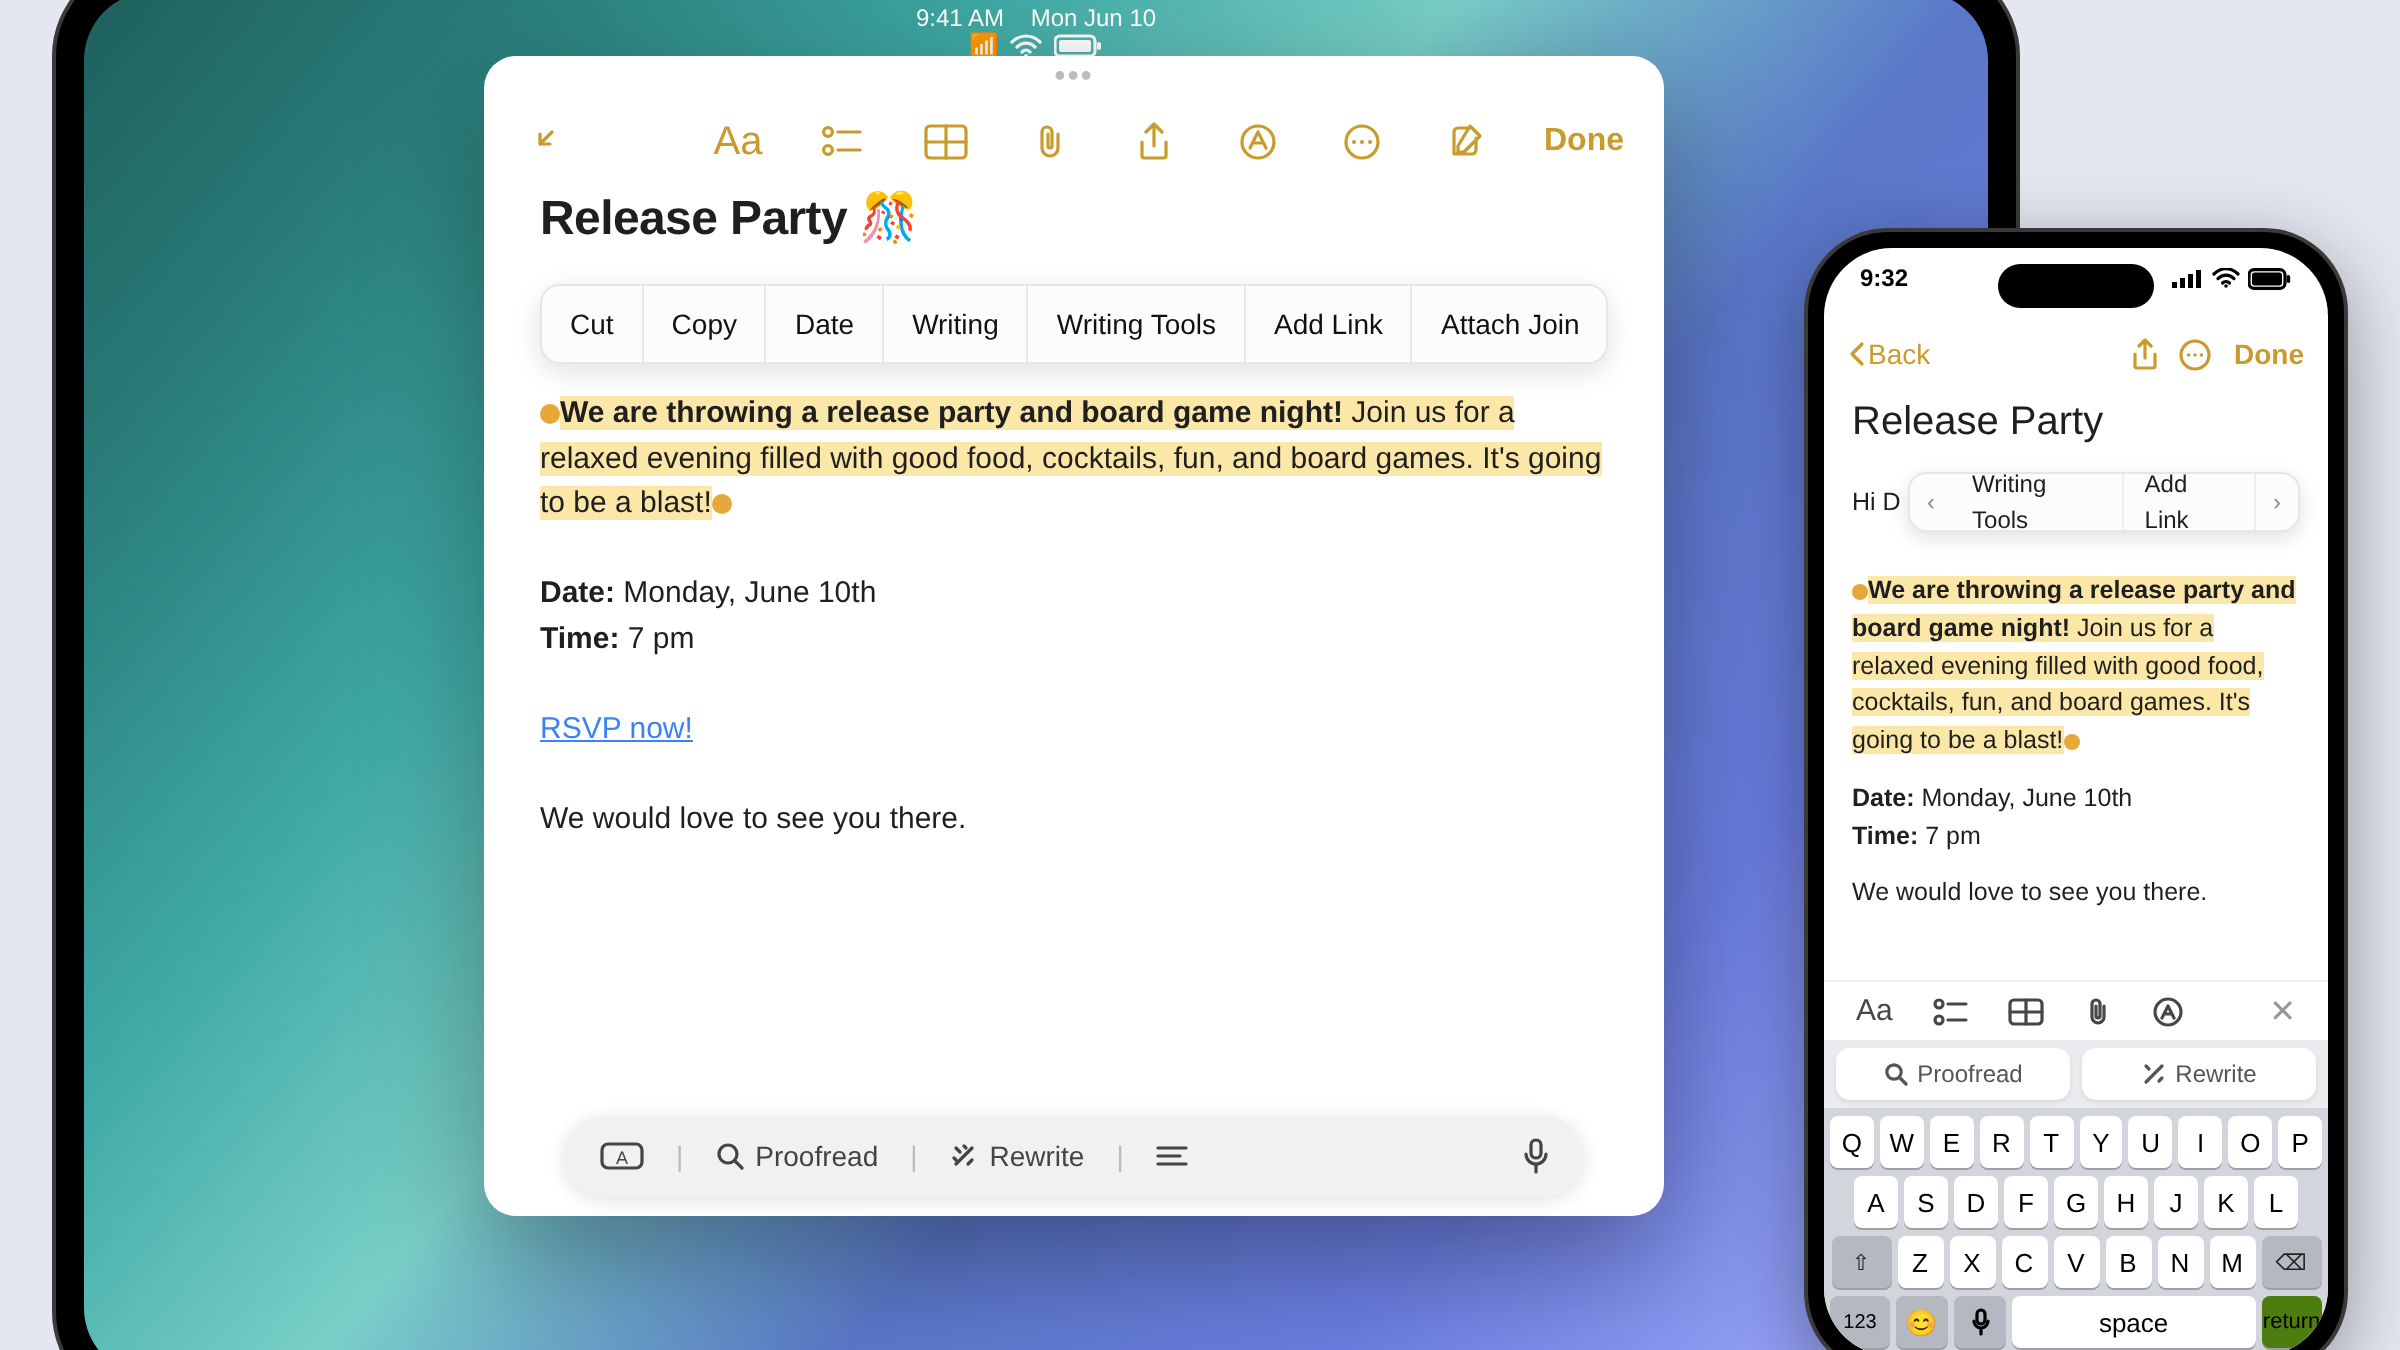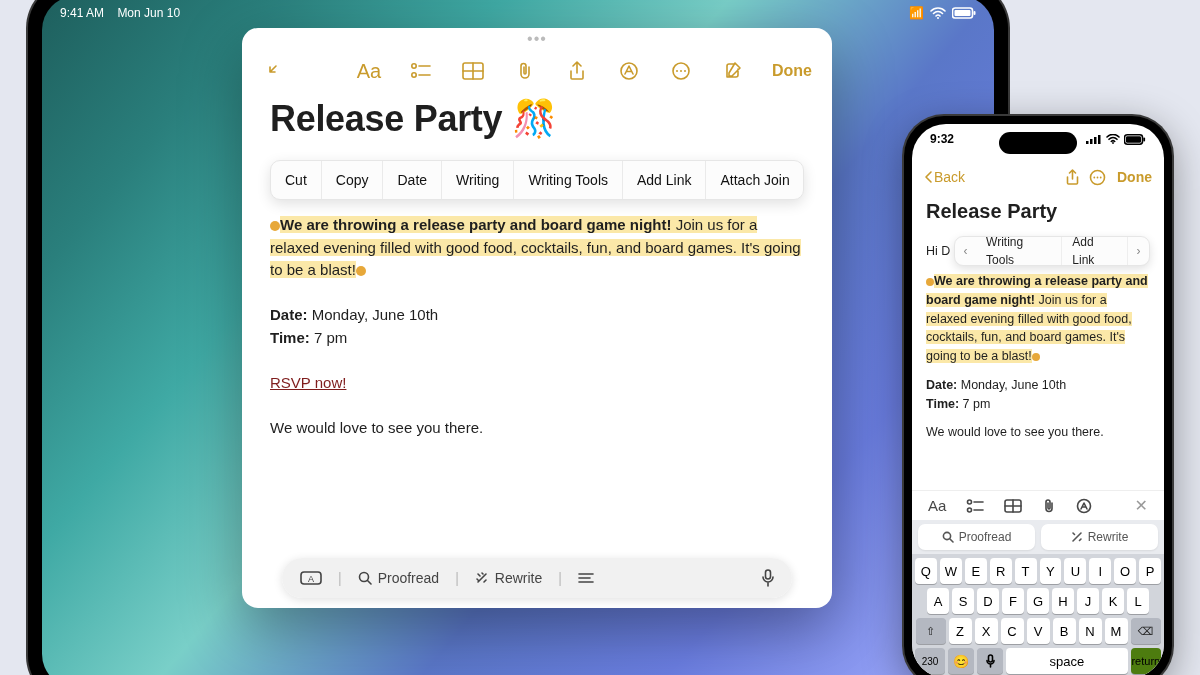--- a/index.html
+++ b/index.html
@@ -12,56 +12,56 @@
   background: #000; border-radius: 46px; padding: 14px;
   box-shadow: 0 0 0 2px #3a3a3a;
 }
 .ipad-screen {
   width: 100%; height: 100%; border-radius: 34px; overflow: hidden; position: relative;
   background: linear-gradient(130deg, #1e5f5d 0%, #2a7f7c 15%, #3fa9a4 30%, #79cfc8 45%, #5a77c8 62%, #6a7de0 78%, #a6b0ff 100%);
 }
 .status-bar {
   position: absolute; top: 6px; left: 0; right: 0; height: 22px;
   display: flex; justify-content: space-between; align-items: center;
-  padding: 0 18px; color: #fff; font-size: 12px; font-weight: 500;
+  padding: 0 18px; color: #fff; font-size: 12px; font-weight: 500; flex-direction: column;
 }
 .status-right { display: flex; align-items: center; gap: 6px; }
 
 
 .notes-window {
   position: absolute; left: 200px; top: 32px; width: 590px; height: 580px;
   background: #fff; border-radius: 16px; box-shadow: 0 20px 60px rgba(0,0,0,.35);
   display: flex; flex-direction: column;
 }
 .grabber { align-self: center; color: #bbb; font-size: 16px; letter-spacing: 1px; padding-top: 2px; }
 .toolbar {
   display: flex; align-items: center; gap: 26px; padding: 10px 20px 8px 16px;
   color: #c99b2c;
 }
 .toolbar .spacer { flex: 1; }
 .toolbar .tool-icon { width: 26px; height: 26px; display: flex; align-items: center; justify-content: center; font-size: 20px; }
 .toolbar .done { font-weight: 600; font-size: 16px; }
 
 .note-body { padding: 0 28px 0 28px; font-size: 15px; line-height: 1.5; color: #1f1f1f; overflow: hidden; position: relative; }
-.note-title { font-size: 36px; font-weight: 700; margin-bottom: 14px; letter-spacing: -0.3px; }
+.note-title { font-size: 24px; font-weight: 700; margin-bottom: 14px; letter-spacing: -0.3px; }
 
 .context-menu {
   position: relative; display:flex; align-items:center;
   background: #fcfcfc; border: 1px solid #e6e6e6; border-radius: 10px;
   box-shadow: 0 4px 14px rgba(0,0,0,.12);
   margin-bottom: 14px; height: 40px; overflow: hidden;
 }
 .context-menu .item {
   padding: 0 14px; font-size: 14px; color: #111; white-space: nowrap;
   border-right: 1px solid #eaeaea; height: 100%; display:flex; align-items:center;
 }
 
 .sel-dot { display:inline-block; width:10px; height:10px; border-radius:50%; background:#e7a83a; vertical-align:middle; }
 .highlighted { background: #fbe8a8; }
-.rsvp { color:#7f1d1d; text-decoration: underline; }
+.rsvp { color:#3b82f6; text-decoration: underline; }
 
 .ipad-bottom-bar {
   position: absolute; left: 50%; bottom: 10px; transform: translateX(-50%);
   width: 510px; height: 40px; background: rgba(240,240,240,.9);
   border-radius: 20px; display:flex; align-items:center; gap:16px; padding: 0 18px;
   font-size: 14px; color:#444;
   box-shadow: 0 2px 10px rgba(0,0,0,.12);
 }
 .ipad-bottom-bar .sep { color:#bbb; }
 .ipad-bottom-bar .seg { display:flex; align-items:center; gap:6px; }
@@ -77,21 +77,21 @@
 .ph-status { position:absolute; top:8px; left:0; right:0; display:flex; justify-content:space-between; padding:0 18px; font-size:12px; font-weight:600;}
 .ph-status-right{display:flex;gap:4px;align-items:center;}
 
 .ph-chrome { position:absolute; top:38px; left:0; right:0; height:30px; display:flex; align-items:center; padding:0 12px;}
 .ph-back { color:#c99b2c; font-size:14px; font-weight:500; display:flex; align-items:center; gap:0;}
 .ph-chrome .spacer{flex:1;}
 .ph-chrome .ic{ color:#c99b2c; width:24px; text-align:center; font-size:16px;}
 .ph-done{ color:#c99b2c; font-weight:600; font-size:14px; margin-left:4px;}
 
 .ph-body { position:absolute; top:72px; left:0; right:0; bottom:0; padding:0 14px; font-size:12.5px; line-height:1.5; color:#1f1f1f; }
-.ph-title { font-size:20px; font-weight:700; margin-bottom:10px;}
+.ph-title { font-size:20px; font-weight:400; margin-bottom:10px;}
 .ph-context { position:relative; display:inline-flex; align-items:center; background:#fcfcfc; border:1px solid #e6e6e6; border-radius:9px; box-shadow:0 3px 10px rgba(0,0,0,.12); height:30px; margin-bottom:10px; margin-left:28px;}
 .ph-context .ch{ width:22px; text-align:center; color:#888; font-size:12px;}
 .ph-context .pitem{ padding:0 10px; font-size:12px; border-right:1px solid #eee; height:100%; display:flex; align-items:center;}
 .ph-context .pitem:last-of-type{border-right:none;}
 
 .ph-format-row{ position:absolute; bottom:158px; left:0; right:0; height:30px; display:flex; align-items:center; gap:20px; padding:0 16px; color:#474747; border-top:1px solid #eee; background:#fff;}
 .ph-format-row .x{ margin-left:auto; color:#999; font-size:16px;}
 
 .ph-wt-tabs{ position:absolute; bottom:124px; left:0; right:0; height:34px; background:#e9ebef; display:flex; align-items:center; padding:4px 6px; gap:6px;}
 .ph-wt-tabs .tab{ flex:1; background:#fff; border-radius:7px; height:26px; display:flex; align-items:center; justify-content:center; gap:5px; font-size:12px; color:#555; box-shadow:0 1px 2px rgba(0,0,0,.08);}
@@ -316,21 +316,21 @@
             <circle cx="5.3" cy="8.5" r="0.9" fill="#c99b2c"></circle>
             <circle cx="8.5" cy="8.5" r="0.9" fill="#c99b2c"></circle>
             <circle cx="11.7" cy="8.5" r="0.9" fill="#c99b2c"></circle>
           </svg>
       </div>
       <div class="ph-done">Done</div>
     </div>
 
     <div class="ph-body">
       <div class="ph-title">Release Party</div>
-      <div style="position:relative; height:30px; margin-bottom:6px;">
+      <div style="position:relative; height:30px; margin-bottom:20px;">
         <span style="position:absolute; left:0; top:6px;">Hi D</span>
         <div class="ph-context">
           <div class="ch">‹</div>
           <div class="pitem">Writing Tools</div>
           <div class="pitem">Add Link</div>
           <div class="ch">›</div>
         </div>
       </div>
       <p>
         <span class="sel-dot" style="width:8px;height:8px;"></span><span class="highlighted"><b>We are throwing a release party and board game night!</b><span> Join us for a relaxed evening filled with good food, cocktails, fun, and board games. It's going to be a blast!</span></span><span class="sel-dot" style="width:8px;height:8px;"></span>
@@ -418,21 +418,21 @@
         <div class="key">Z</div>
         <div class="key">X</div>
         <div class="key">C</div>
         <div class="key">V</div>
         <div class="key">B</div>
         <div class="key">N</div>
         <div class="key">M</div>
         <div class="key fn">⌫</div>
       </div>
       <div class="krow">
-        <div class="key num">230</div>
+        <div class="key num">123</div>
         <div class="key emoji">😊</div>
         <div class="key mic">
           <svg width="9" height="14" viewBox="0 0 9 14">
               <rect class="stroke" x="2.5" y="1" width="4" height="7" rx="2"></rect>
               <path class="stroke" d="M1 6.5a3.5 3.5 0 0 0 7 0M4.5 10v3"></path>
             </svg>
         </div>
         <div class="key space">space</div>
         <div class="key ret">return</div>
       </div>

